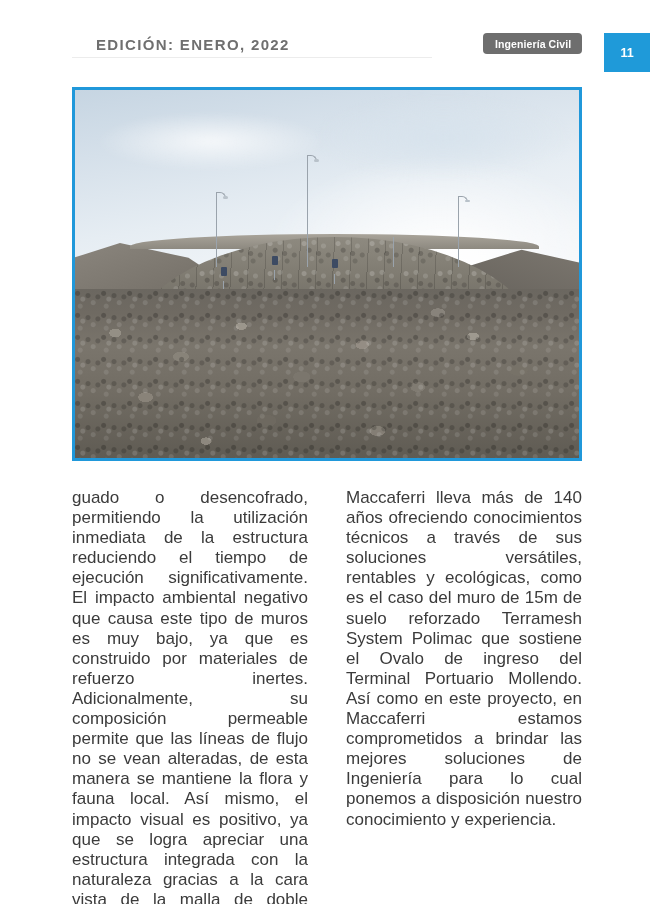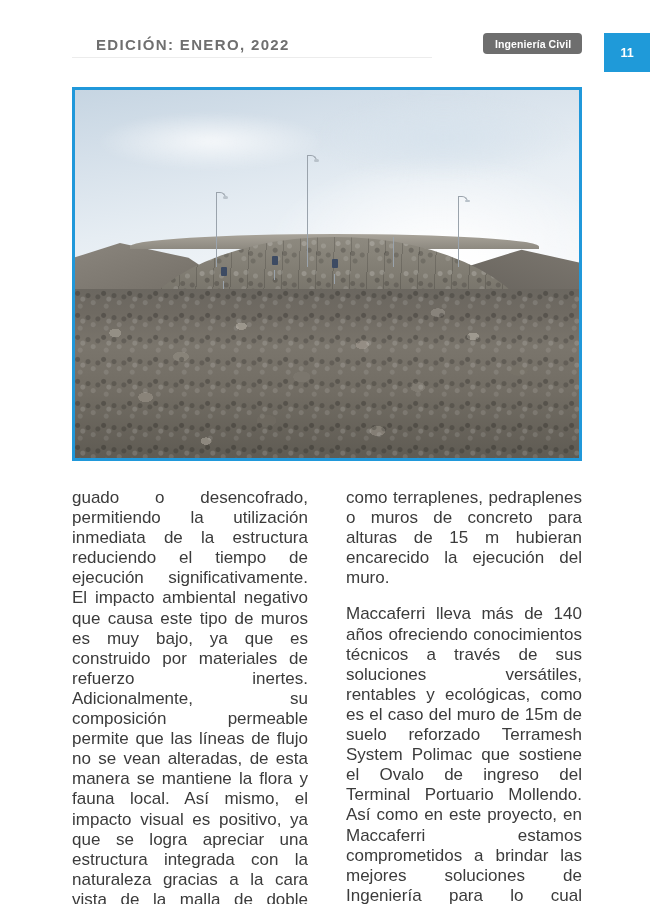--- a/index.html
+++ b/index.html
@@ -365,18 +365,17 @@
 
       <div class="rubble"></div>
     </div>
   </div>
 
   <div class="columns">
     <div class="col">
       <p>guado o desencofrado, permitiendo la utilización inmediata de la estructura reduciendo el tiempo de ejecución significativamente. El impacto ambiental negativo que causa este tipo de muros es muy bajo, ya que es construido por materiales de refuerzo inertes. Adicionalmente, su composición permeable permite que las líneas de flujo no se vean alteradas, de esta manera se mantiene la flora y fauna local. Así mismo, el impacto visual es positivo, ya que se logra apreciar una estructura integrada con la naturaleza gracias a la cara vista de la malla de doble torsión con las piedras que conforman el paramento del muro. Finalmente, pensar en soluciones tradicionales</p>
     </div>
     <div class="col">
-      <p>como terraplenes, pedraplenes o muros de concreto para alturas de 15 m hubieran encarecido la ejecución del muro.</p>
       <p>Maccaferri lleva más de 140 años ofreciendo conocimientos técnicos a través de sus soluciones versátiles, rentables y ecológicas, como es el caso del muro de 15m de suelo reforzado Terramesh System Polimac que sostiene el Ovalo de ingreso del Terminal Portuario Mollendo. Así como en este proyecto, en Maccaferri estamos comprometidos a brindar las mejores soluciones de Ingeniería para lo cual ponemos a disposición nuestro conocimiento y experiencia.</p>
     </div>
   </div>
 
 </div>
 
 </body></html>

